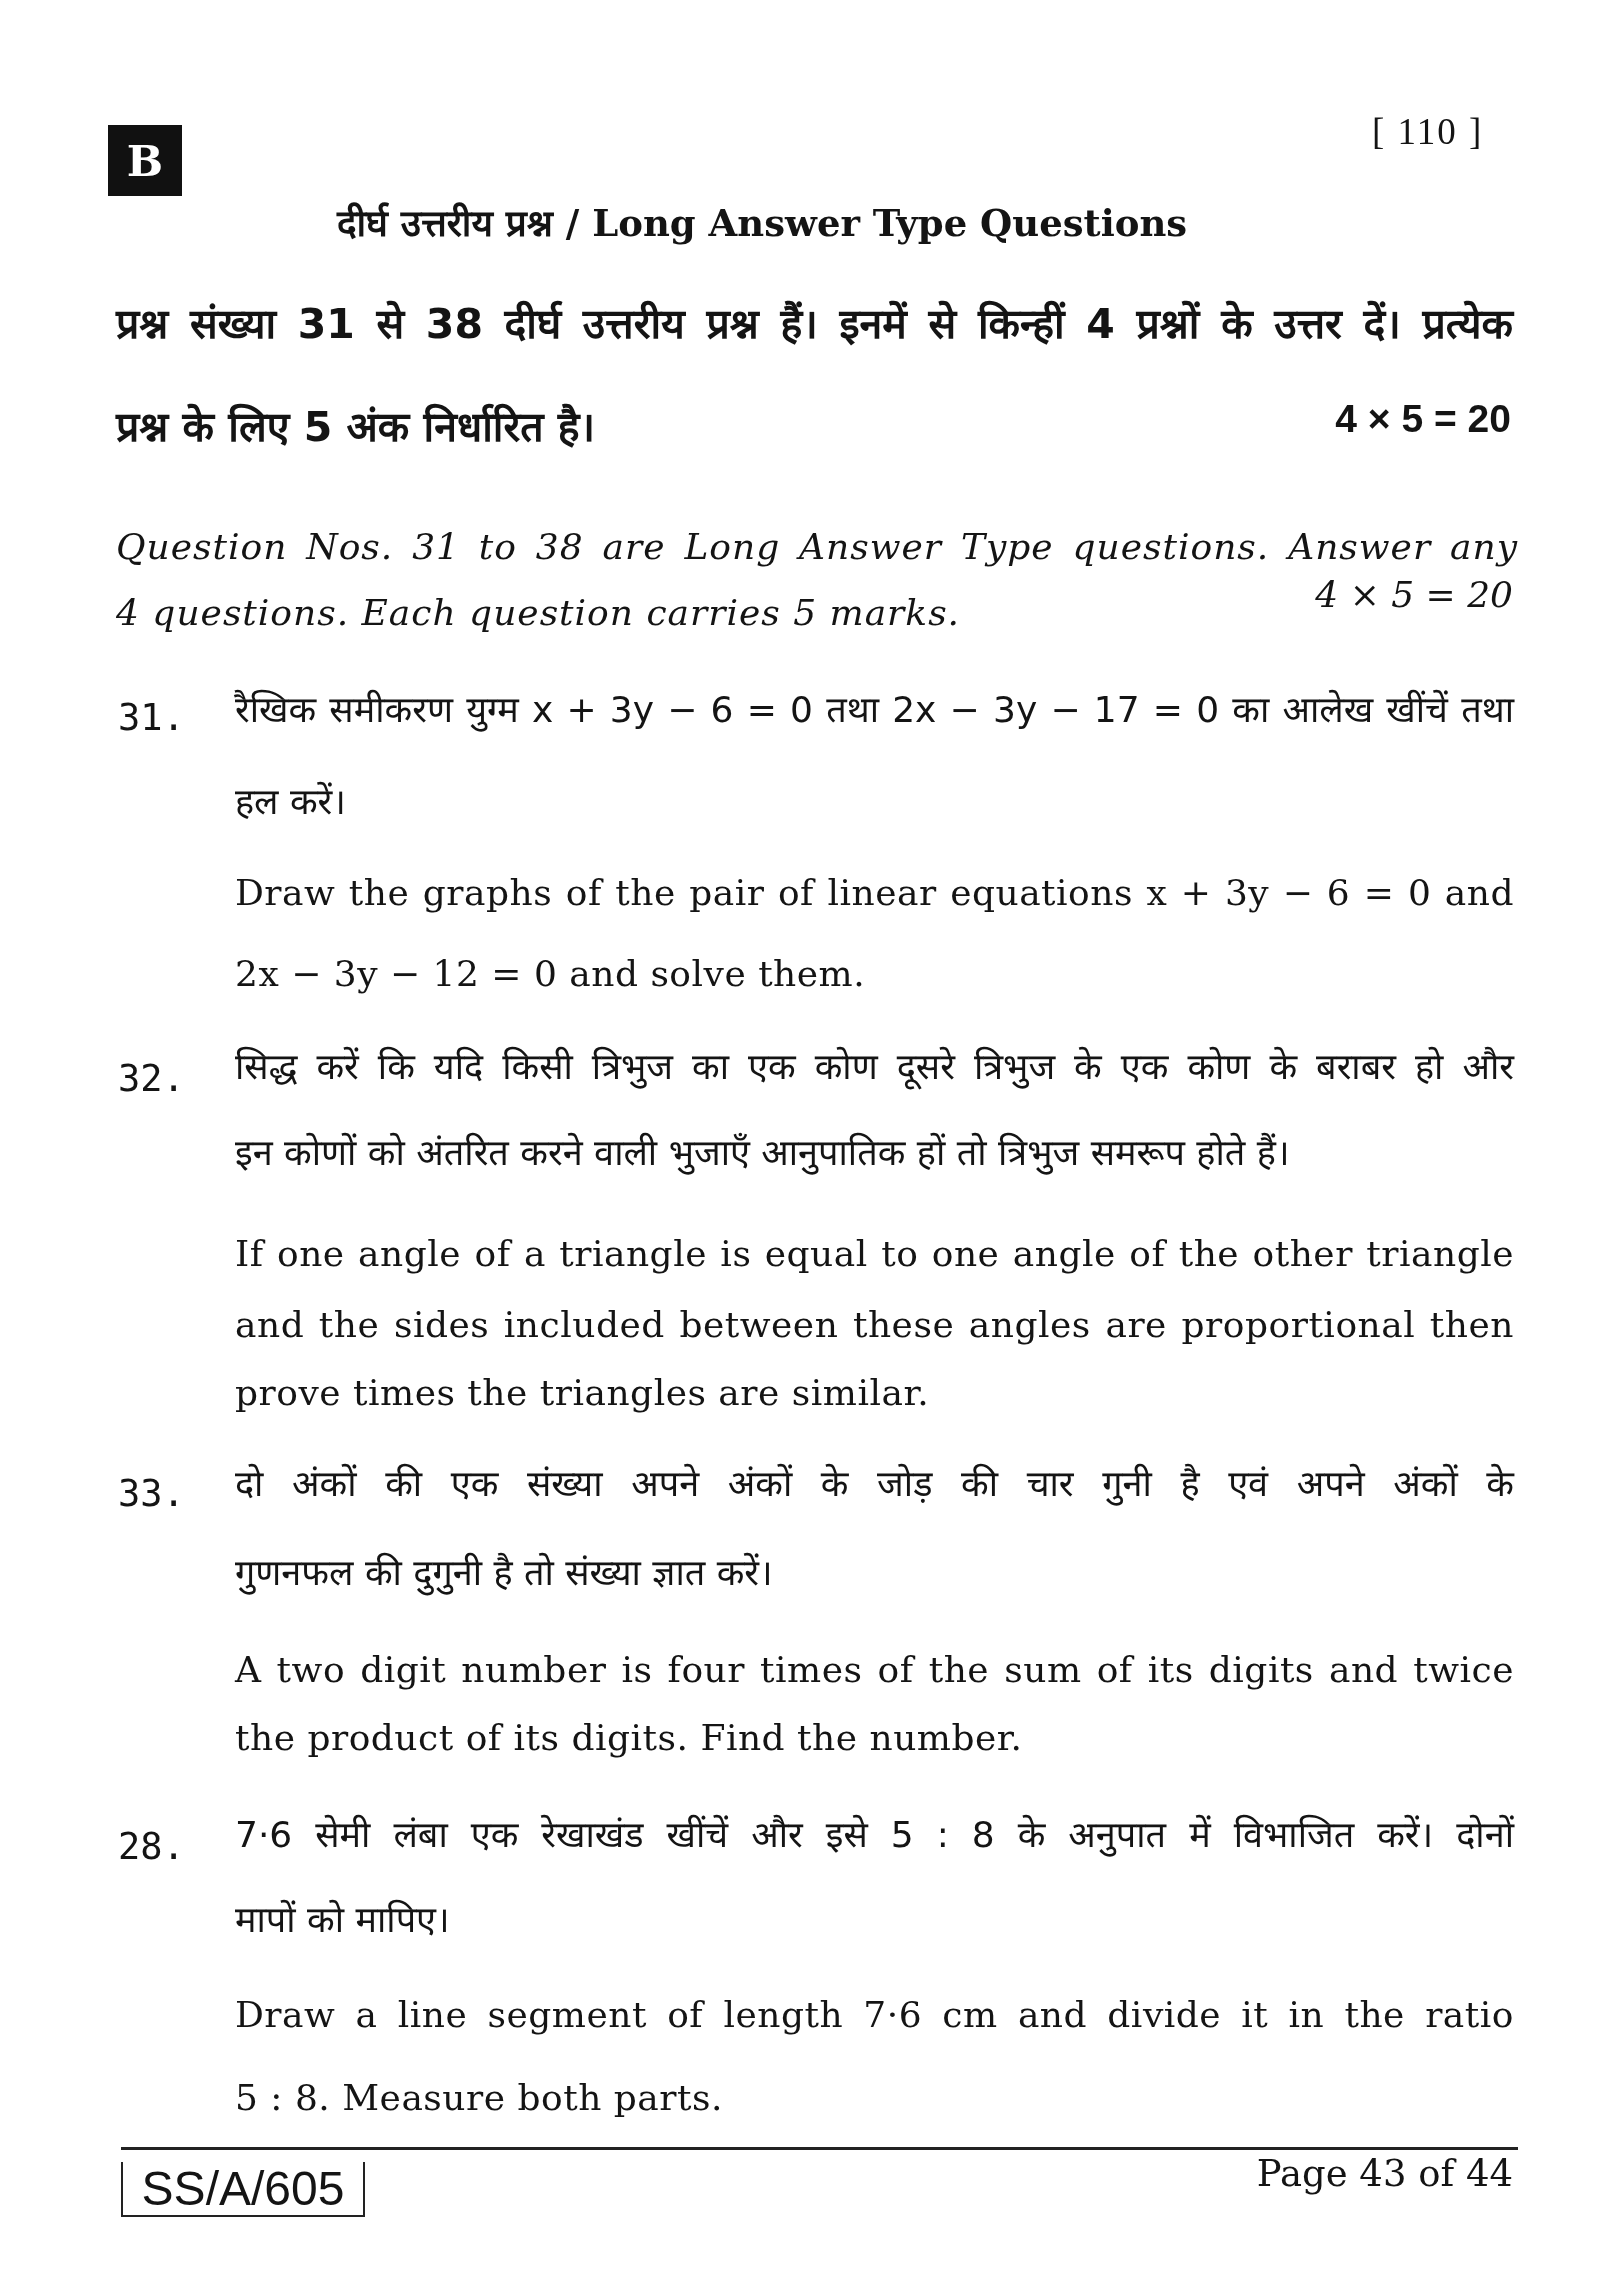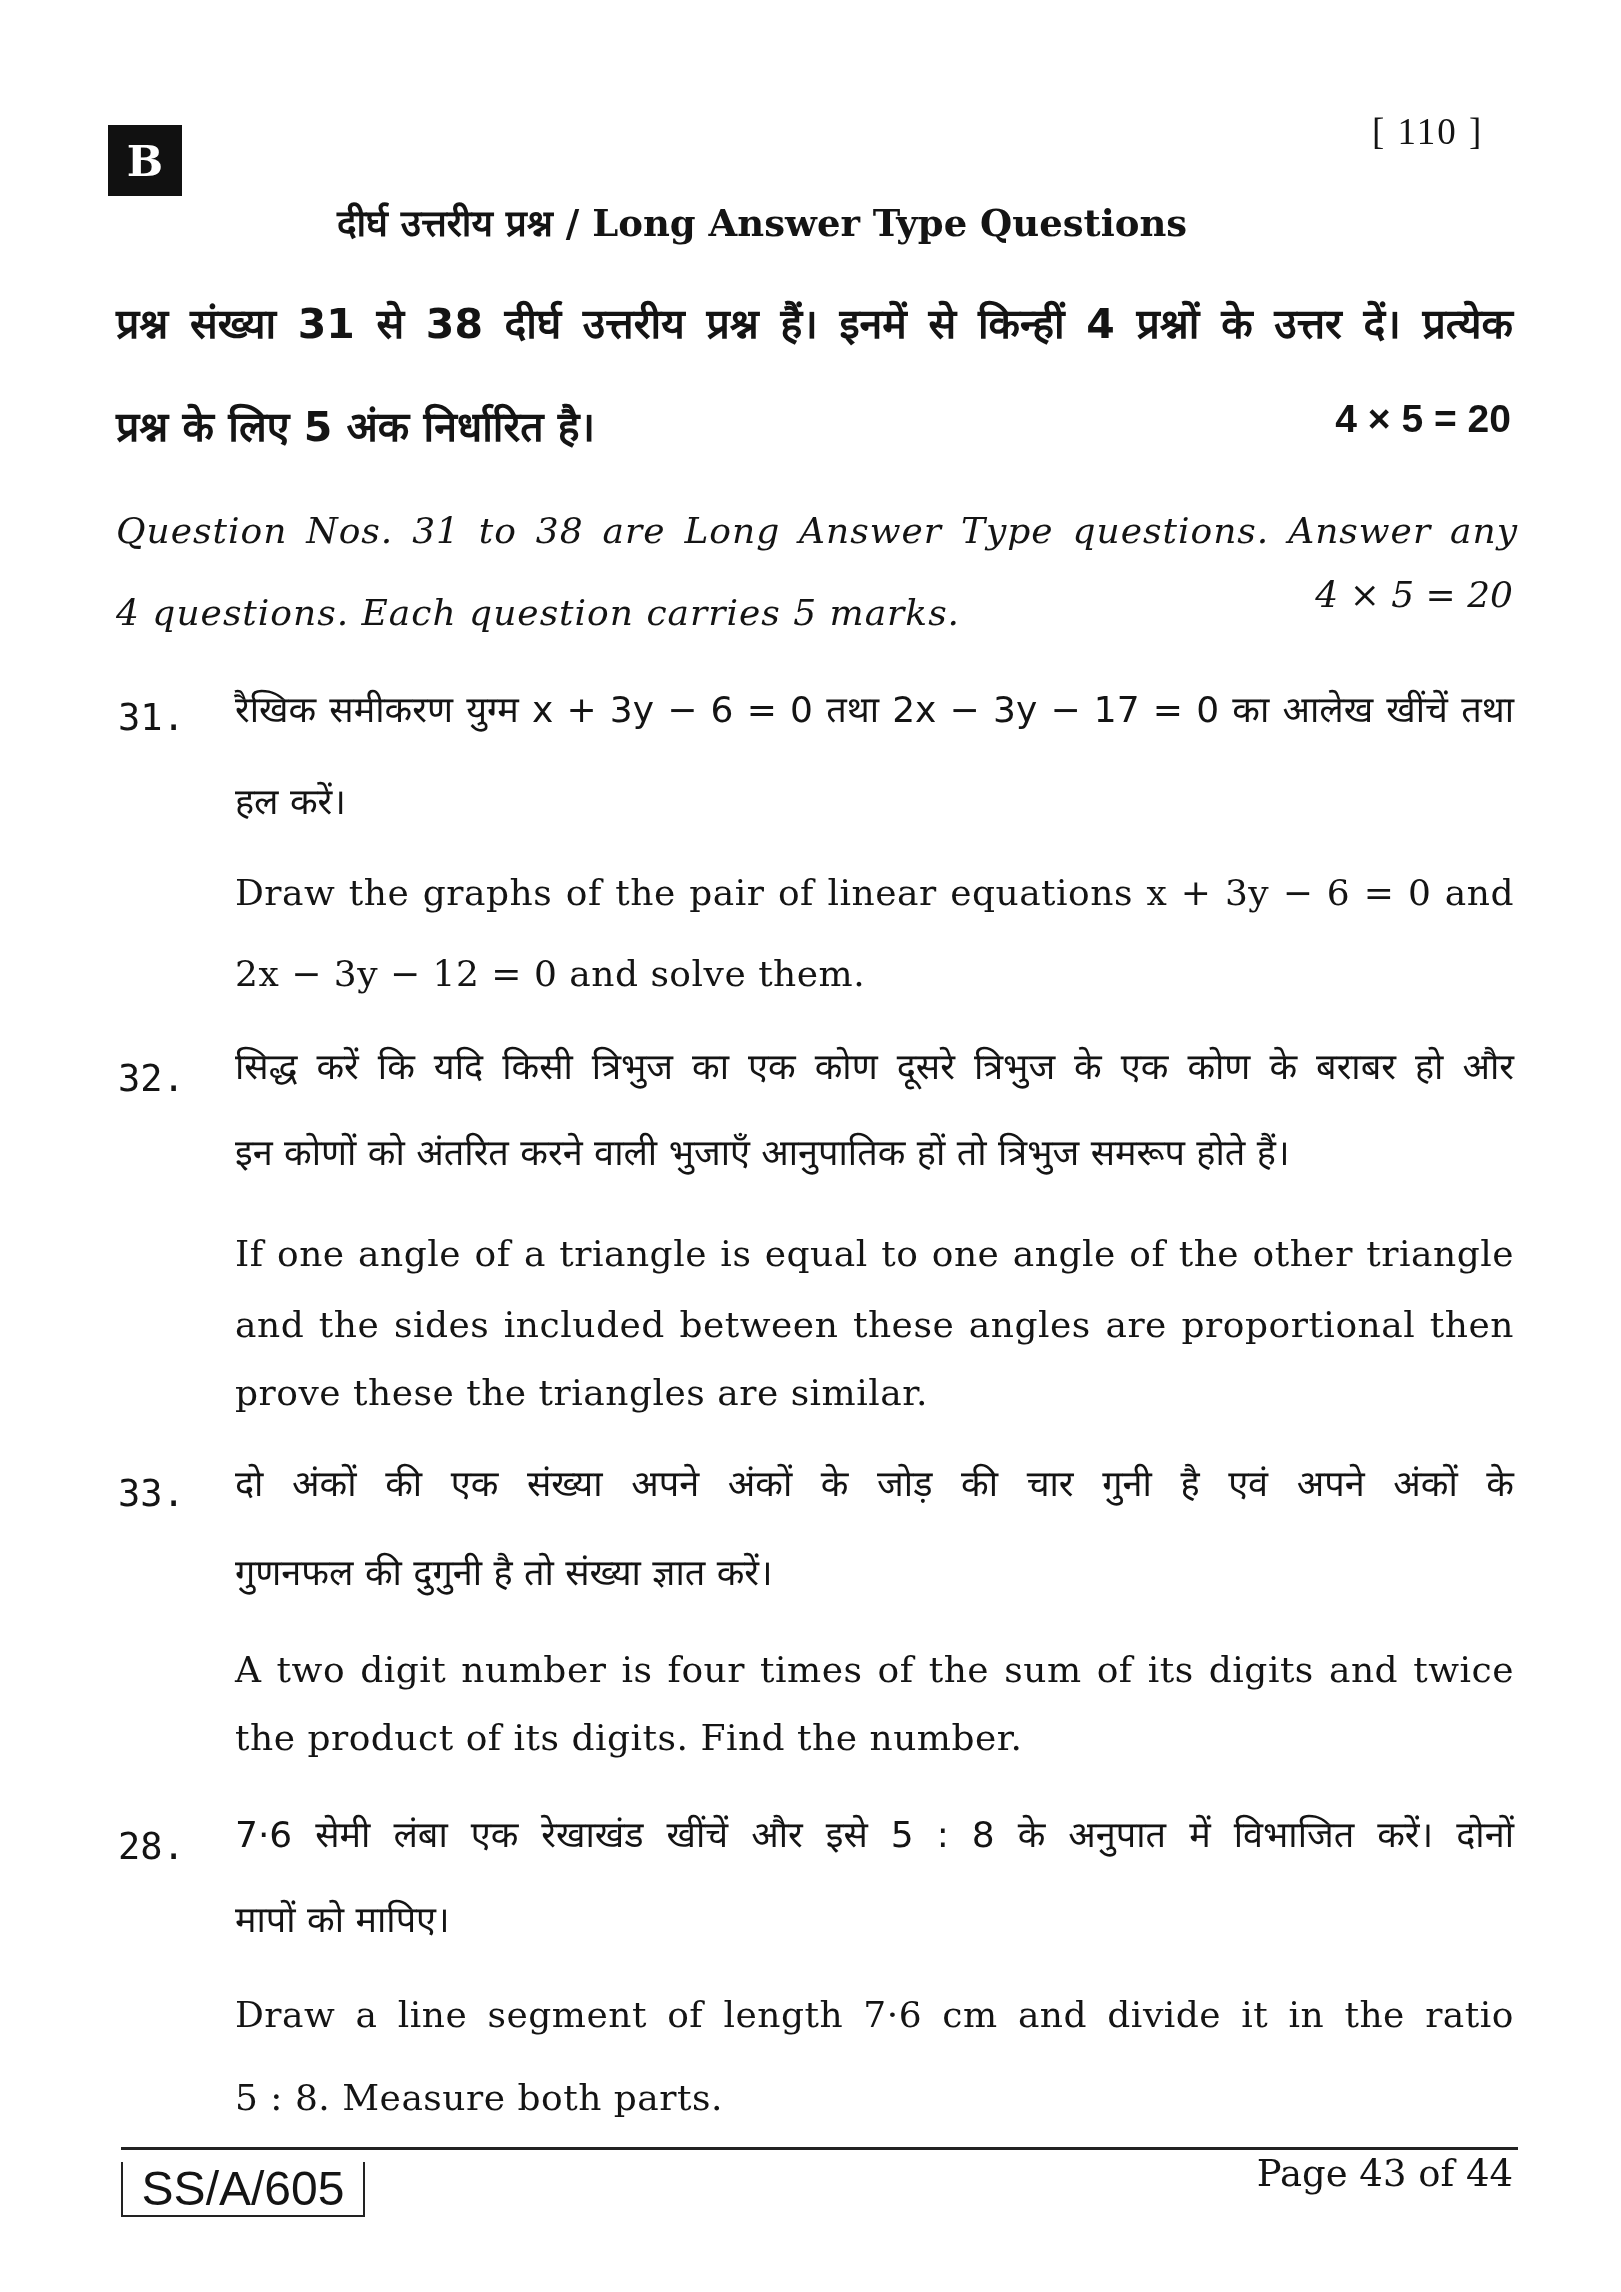--- a/index.html
+++ b/index.html
@@ -44,36 +44,36 @@
 <div class="abs section-badge">B</div>
 <div class="abs page-code">[ 110 ]</div>
 <div class="abs section-title">
   <span class="hi">दीर्घ उत्तरीय प्रश्न</span><span> / </span><span>Long Answer Type Questions</span>
 </div>
 
 <div class="abs instr-hi" style="top:294px; text-align:justify; text-align-last:justify;">प्रश्न संख्या 31 से 38 दीर्घ उत्तरीय प्रश्न हैं। इनमें से किन्हीं 4 प्रश्नों के उत्तर दें। प्रत्येक</div>
 <div class="abs instr-hi" style="top:397px;">प्रश्न के लिए 5 अंक निर्धारित है।</div>
 <div class="abs marks-hi" style="top:397px;">4 × 5 = 20</div>
 
-<div class="abs instr-en" style="top:510px; text-align:justify; text-align-last:justify;">Question Nos. 31 to 38 are Long Answer Type questions. Answer any</div>
+<div class="abs instr-en" style="top:526px; text-align:justify; text-align-last:justify;">Question Nos. 31 to 38 are Long Answer Type questions. Answer any</div>
 <div class="abs instr-en" style="top:592px;">4 questions. Each question carries 5 marks.</div>
 <div class="abs marks-en" style="top:574px;">4 × 5 = 20</div>
 
 <div class="abs qnum" style="top:696px;">31.</div>
 <div class="abs q-hi" style="top:684px;">रैखिक समीकरण युग्म  x + 3y − 6 = 0  तथा  2x − 3y − 17 = 0  का आलेख खींचें तथा</div>
 <div class="abs q-hi last" style="top:776px;">हल करें।</div>
 <div class="abs q-en" style="top:872px;">Draw the graphs of the pair of linear equations  x + 3y − 6 = 0  and</div>
 <div class="abs q-en last" style="top:953px;">2x − 3y − 12 = 0  and solve them.</div>
 
 <div class="abs qnum" style="top:1057px;">32.</div>
 <div class="abs q-hi" style="top:1041px;">सिद्ध करें कि यदि किसी त्रिभुज का एक कोण दूसरे त्रिभुज के एक कोण के बराबर हो और</div>
 <div class="abs q-hi last" style="top:1127px;">इन कोणों को अंतरित करने वाली भुजाएँ आनुपातिक हों तो त्रिभुज समरूप होते हैं।</div>
 <div class="abs q-en" style="top:1233px;">If one angle of a triangle is equal to one angle of the other triangle</div>
 <div class="abs q-en" style="top:1304px;">and the sides included between these angles are proportional then</div>
-<div class="abs q-en last" style="top:1372px;">prove these the triangles are similar.</div>
+<div class="abs q-en last" style="top:1372px;">prove times the triangles are similar.</div>
 
 <div class="abs qnum" style="top:1472px;">33.</div>
 <div class="abs q-hi" style="top:1458px;">दो अंकों की एक संख्या अपने अंकों के जोड़ की चार गुनी है एवं अपने अंकों के</div>
 <div class="abs q-hi last" style="top:1547px;">गुणनफल की दुगुनी है तो संख्या ज्ञात करें।</div>
 <div class="abs q-en" style="top:1649px;">A two digit number is four times of the sum of its digits and twice</div>
 <div class="abs q-en last" style="top:1717px;">the product of its digits. Find the number.</div>
 
 <div class="abs qnum" style="top:1825px;">28.</div>
 <div class="abs q-hi" style="top:1809px;">7·6 सेमी लंबा एक रेखाखंड खींचें और इसे 5 : 8 के अनुपात में विभाजित करें। दोनों</div>
 <div class="abs q-hi last" style="top:1894px;">मापों को मापिए।</div>

